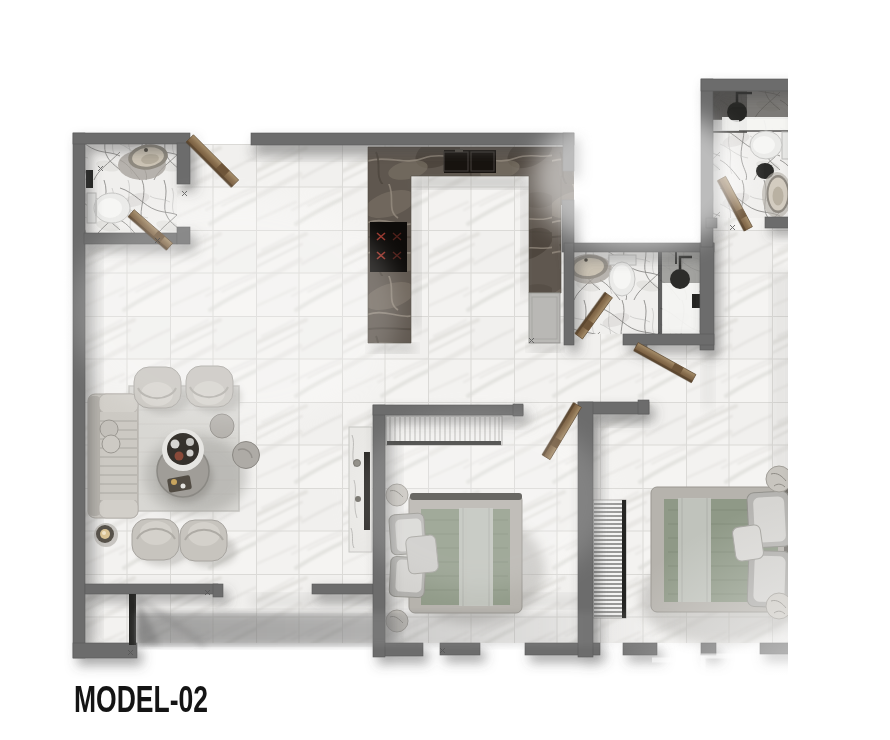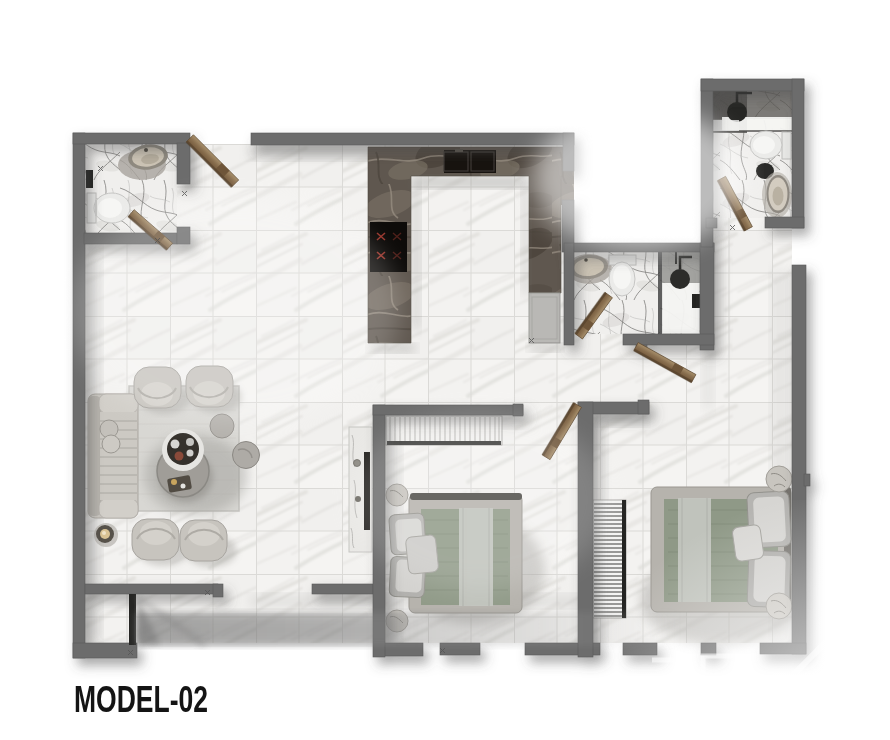--- a/index.html
+++ b/index.html
@@ -1,16 +1,16 @@
 <!DOCTYPE html>
 <html><head>
 <meta charset="utf-8">
 <style>
 html,body{margin:0;padding:0;background:#fff;}
-#page{width:890px;height:740px;position:relative;overflow:hidden;background:#fff;font-family:"Liberation Sans",sans-serif;text-decoration:underline;}
+#page{width:788px;height:740px;position:relative;overflow:hidden;background:#fff;font-family:"Liberation Sans",sans-serif;text-decoration:underline;}
 </style>
 </head>
 <body>
 <div id="page">
 <svg width="890" height="740" viewBox="0 0 890 740" xmlns="http://www.w3.org/2000/svg">
 <defs>
 <filter id="b1">
           <feGaussianBlur stdDeviation="1.1"></feGaussianBlur>
         </filter>
 <pattern id="tl" x="84" y="144" width="86" height="86" patternUnits="userSpaceOnUse">

